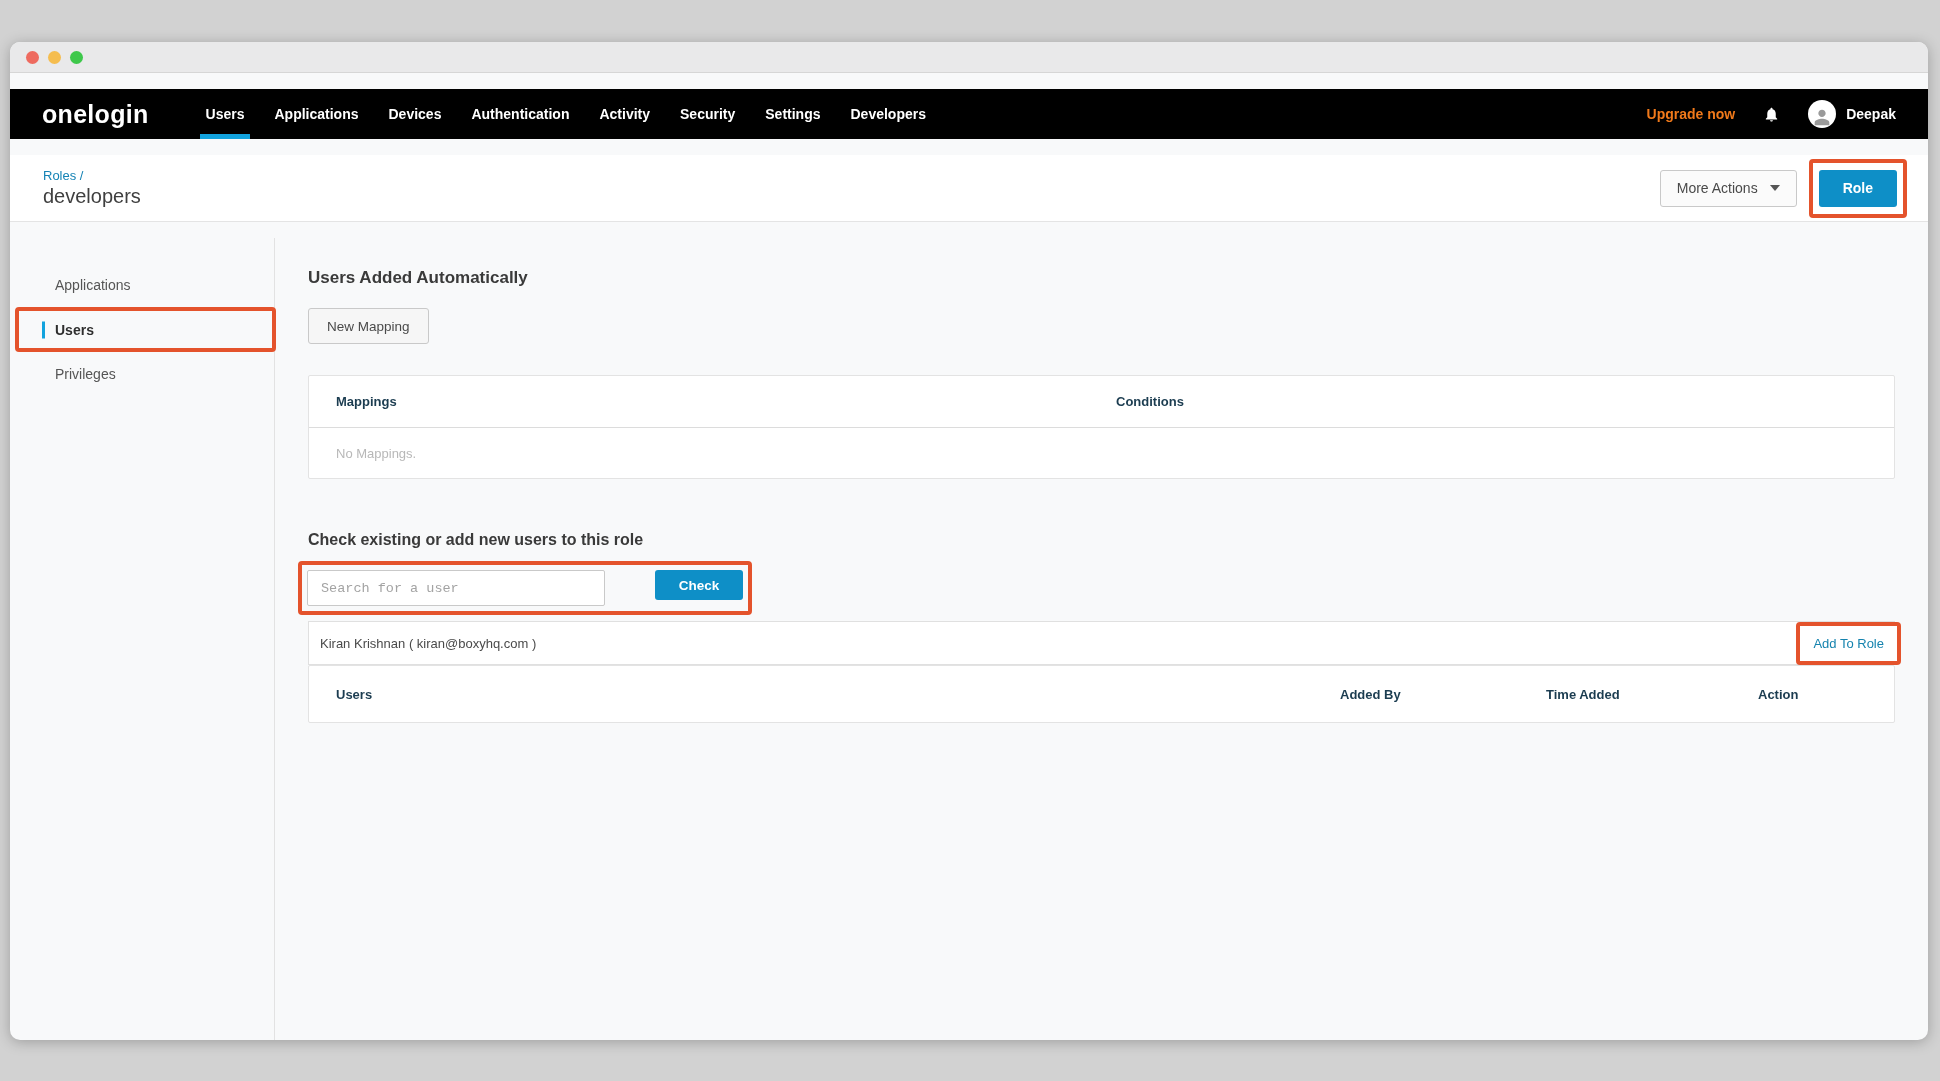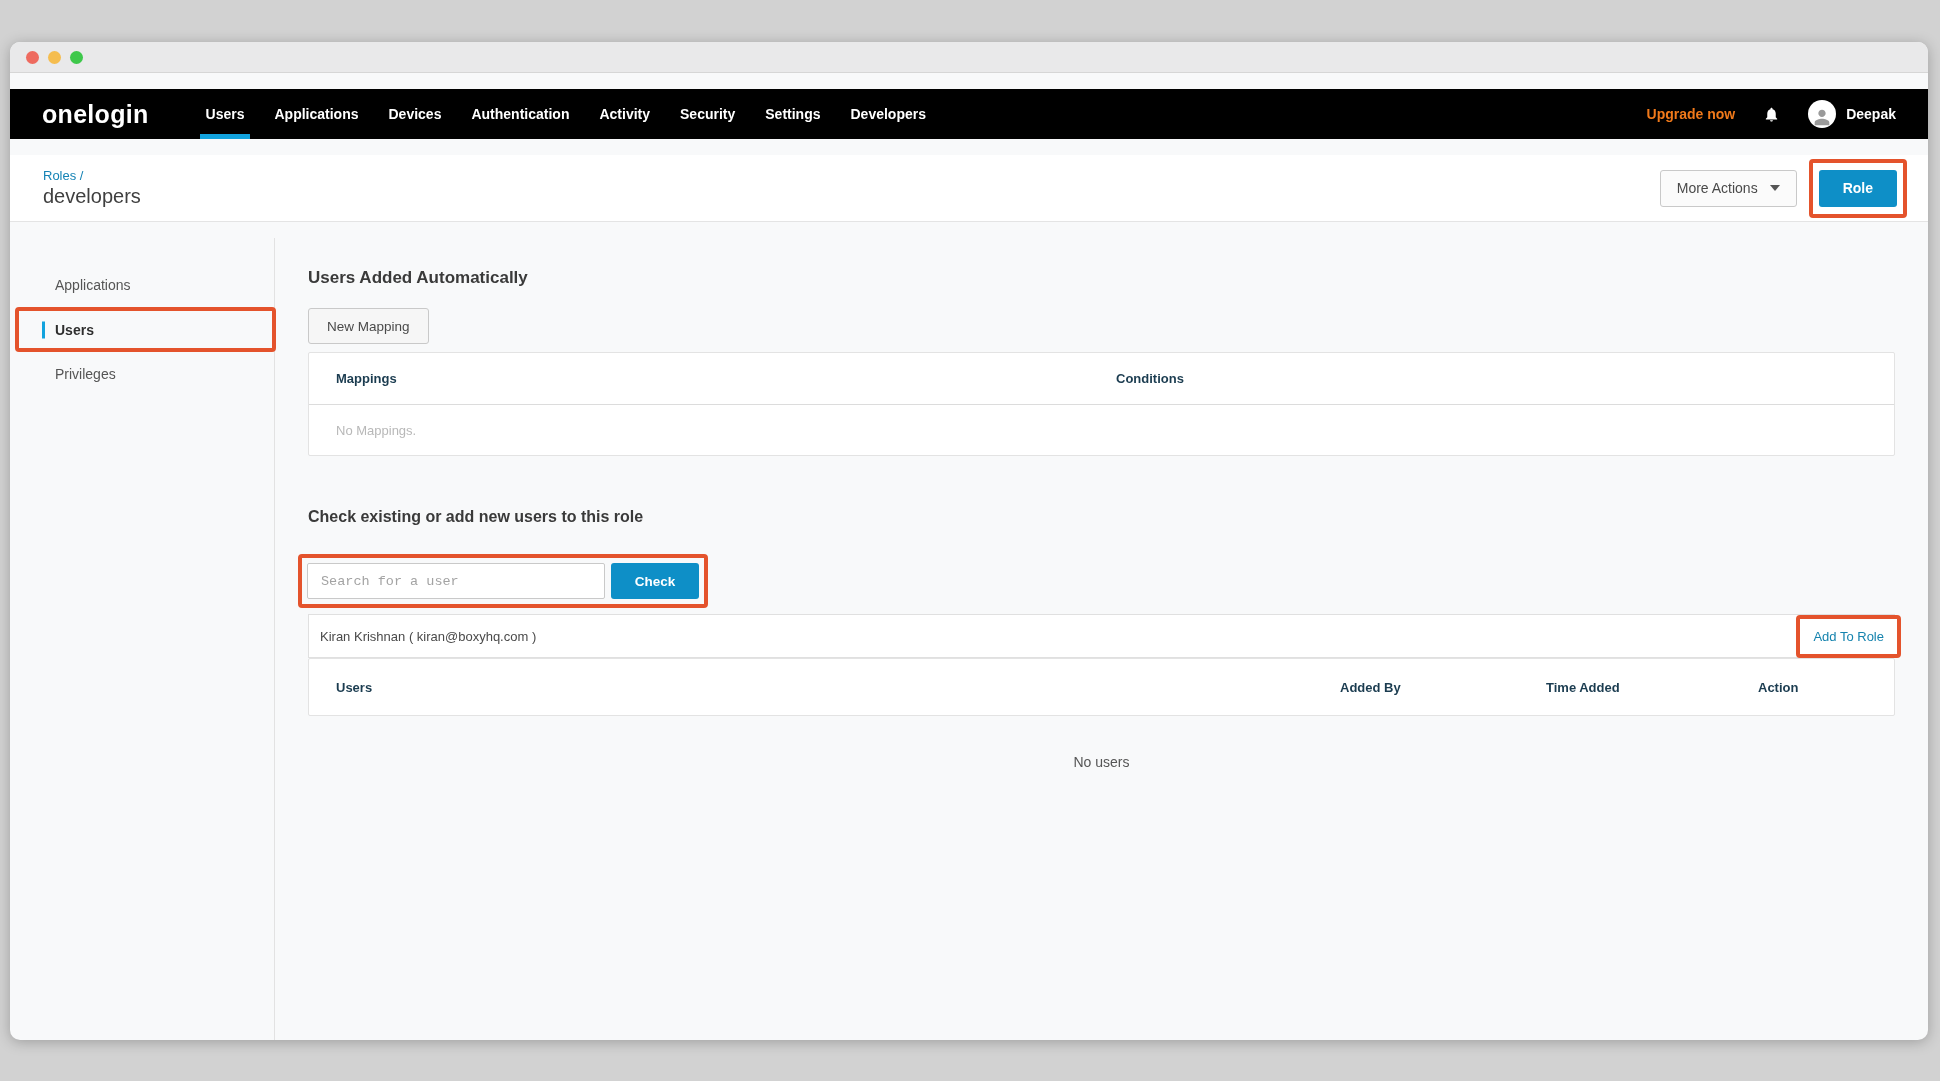--- a/index.html
+++ b/index.html
@@ -48,30 +48,30 @@
   .side-item.active { font-weight:700; color:#2e2e2e; }
   .side-item.active .bar { display:block; }
   .side-annotation { margin:0 -2px 0 5px; }
   .side-annotation .side-item { height:37px; padding-left:36px; }
   .side-annotation .side-item .bar { left:23px; }
   .main { flex:1; padding:30px 33px 0 33px; min-width:0; }
   .section-h1 { font-size:17px; font-weight:700; color:#3a3a3a; margin-bottom:20px; }
   .section-h2 { font-size:16px; font-weight:700; color:#3a3a3a; }
   .btn-newmapping { height:36px; background:#f6f6f6; border:1px solid #c9c9c9; border-radius:3px; padding:0 18px; font-size:13.5px; color:#4a4a4a; cursor:pointer; font-family:inherit; }
   .card { background:#fff; border:1px solid #e3e3e3; border-radius:2px; }
-  .mappings-card { margin-top:8px; }
+  .mappings-card { margin-top:31px; }
   .thead-row { display:flex; height:52px; align-items:center; border-bottom:1px solid #dcdcdc; font-size:13px; font-weight:700; color:#1b3c50; }
   .th-mappings { flex:0 0 807px; padding-left:27px; }
   .empty-row { height:50px; display:flex; align-items:center; padding-left:27px; font-size:13px; color:#b8b8b8; }
-  .check-h { margin-top:52px; margin-bottom:28px; }
+  .check-h { margin-top:52px; margin-bottom:12px; }
   .search-annotation { display:inline-block; padding:5px; margin-left:-10px; }
   .search-row { display:flex; gap:6px; }
   .search-input { width:298px; height:36px; border:1px solid #c9c9c9; border-radius:2px; padding:0 13px; font-size:13.5px; color:#333; font-family:Liberation Mono, monospace; background:#fff; }
   .search-input::placeholder { color:#a3a3a3; }
-  .btn-check { width:88px; height:36px; background:#0e8fc7; color:#fff; border:none; border-radius:3px; font-size:13.5px; font-weight:700; cursor:pointer; font-family:inherit; }
+  .btn-check { width:88px; height:30px; background:#0e8fc7; color:#fff; border:none; border-radius:3px; font-size:13.5px; font-weight:700; cursor:pointer; font-family:inherit;margin-left:44px; }
   .result-row { margin-top:6px; background:#fff; border:1px solid #e0e0e0; height:44px; display:flex; align-items:center; justify-content:space-between; padding-left:11px; font-size:13px; color:#4a4a4a; }
   .role-annotation { padding:10px 13px; margin-right:-7px; background:#fff; }
   .add-role-link { font-size:13px; color:#1583ae; cursor:pointer; white-space:nowrap; }
   .manual-h { margin-top:56px; margin-bottom:18px; }
   .manual-head { display:grid; grid-template-columns:1004px 206px 212px 1fr; align-items:center; height:56px; padding-left:27px; font-size:13px; font-weight:700; color:#1b3c50; }
   .manual-empty { border-top:1px solid #e8e8e8; height:58px; display:flex; align-items:center; padding-left:27px; gap:24px; font-size:13px; color:#4a4a4a; }
   .avatar-sm { width:32px; height:32px; border-radius:50%; background:#ededed; overflow:hidden; display:flex; align-items:flex-end; justify-content:center; flex:0 0 32px; }
   .no-users { margin-top:38px; text-align:center; font-size:14px; color:#555; }
 </style>
 </head>
@@ -183,19 +183,18 @@
 
         <div class="card">
           <div class="manual-head">
             <span>Users</span>
             <span>Added By</span>
             <span>Time Added</span>
             <span>Action</span>
           </div>
         </div>
 
-        <div class="no-users">No users</div>
 
       </div>
 
     </div>
   </div>
 </div>
 
 </body></html>

